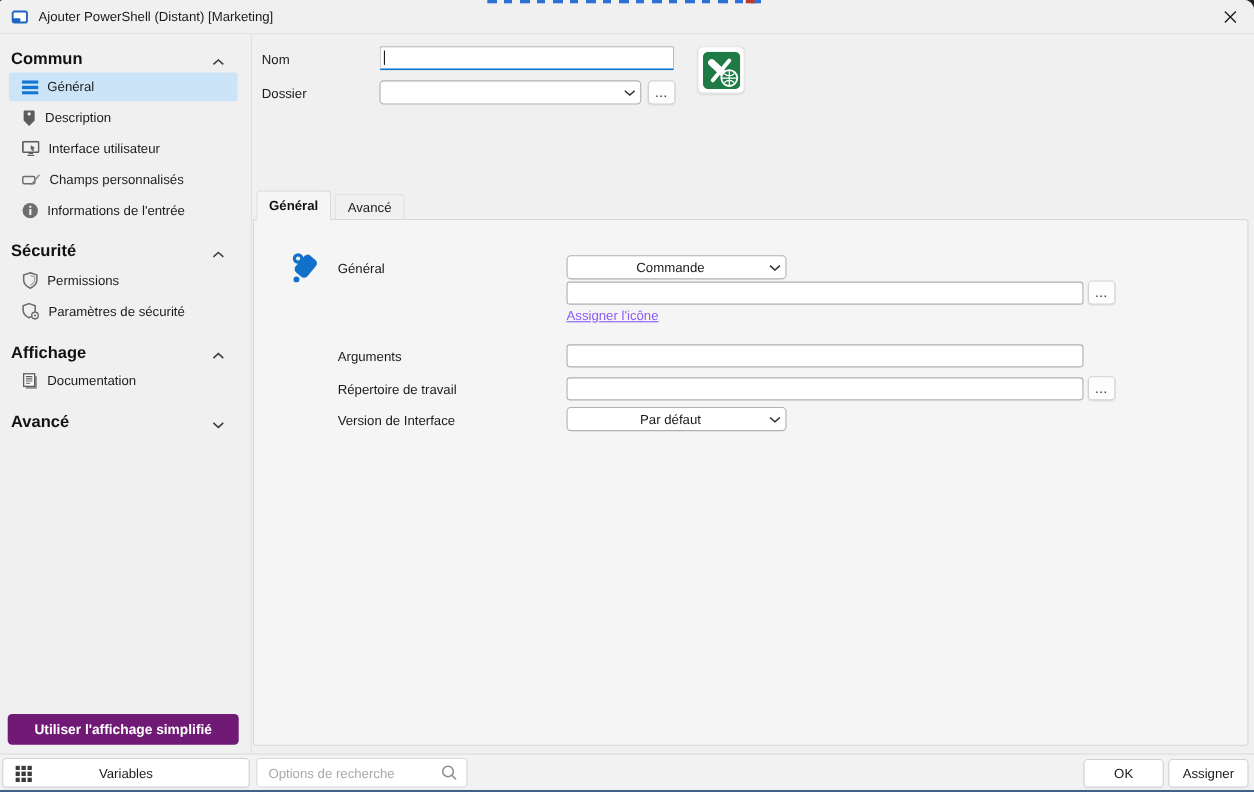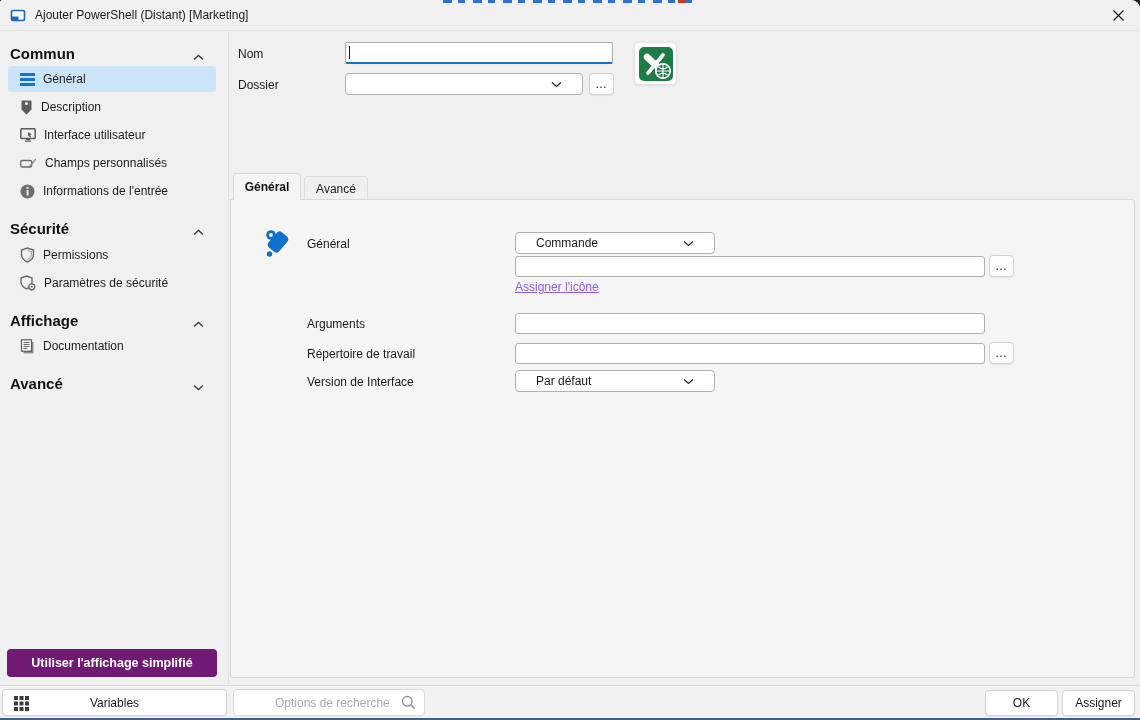--- a/index.html
+++ b/index.html
@@ -23,39 +23,39 @@
   .srow.selected{background:#cce4f7;}
   .srow svg{flex:0 0 auto;}
   .simplified{position:absolute;left:7px;bottom:7px;width:210px;height:28px;background:#701a75;color:#fff;font-weight:bold;font-size:12.5px;border:none;border-radius:4px;cursor:pointer;font-family:"Liberation Sans", sans-serif;}
 
   
   .label12{position:absolute;font-size:12px;color:#1a1a1a;}
   .field{position:absolute;background:#fff;border:1px solid #b0b0b0;border-radius:3px;box-sizing:border-box;font-size:12px;color:#1a1a1a;padding:0 6px;font-family:"Liberation Sans", sans-serif;}
   input.field{outline:none;}
   .name-input{border:1px solid #ababab;border-bottom:2px solid #1374cd;border-radius:2px;}
   .caret{position:absolute;left:349px;top:46px;width:1px;height:13px;background:#1a1a1a;z-index:3;}
-  .combo{position:absolute;background:#fff;border:1px solid #b0b0b0;border-radius:4px;box-sizing:border-box;display:flex;align-items:center;font-size:12px;color:#1a1a1a;padding:0 20px;cursor:default;}
+  .combo{position:absolute;background:#fff;border:1px solid #b0b0b0;border-radius:4px;box-sizing:border-box;display:flex;align-items:center;font-size:12px;color:#1a1a1a;padding:0 4px;cursor:default;text-align:center;}
   .combo .val{flex:1;}
   .browse{position:absolute;background:#fdfdfd;border:1px solid #d2d2d2;border-radius:4px;box-sizing:border-box;display:flex;align-items:center;justify-content:center;font-size:12px;color:#222;cursor:pointer;box-shadow:0 1px 1px rgba(0,0,0,.05);letter-spacing:1px;}
   .entry-icon-card{position:absolute;left:634px;top:42px;width:41px;height:41px;background:#fff;border:1px solid #e4e4e4;border-radius:5px;box-shadow:0 1px 2px rgba(0,0,0,.08);display:flex;align-items:center;justify-content:center;}
 
   
   .tab{position:absolute;display:flex;align-items:center;justify-content:center;font-size:12px;box-sizing:border-box;cursor:pointer;}
   .tab-general{left:233px;top:173px;width:68px;height:27px;background:#f5f5f5;border:1px solid #d9d9d9;border-bottom:none;border-radius:4px 4px 0 0;font-weight:bold;z-index:2;color:#111;}
   .tab-advanced{left:304px;top:176px;width:64px;height:24px;background:#f0f0f0;border:1px solid #dcdcdc;border-bottom:none;border-radius:4px 4px 0 0;z-index:0;color:#222;}
   .panel{position:absolute;left:230px;top:199px;width:905px;height:479px;background:#f5f5f5;border:1px solid #d9d9d9;border-radius:0 3px 3px 3px;box-sizing:border-box;z-index:1;}
   .link{position:absolute;left:515px;top:280px;font-size:12px;color:#8b5cf6;text-decoration:underline;cursor:pointer;z-index:2;}
 
   
   .footer{position:absolute;left:0;right:0;bottom:0;height:33px;background:#f2f2f2;border-top:1px solid #dcdcdc;box-sizing:border-box;}
   .btn{position:absolute;background:#fff;border:1px solid #d2d2d2;border-radius:4px;font-size:12px;color:#1a1a1a;display:flex;align-items:center;justify-content:center;cursor:pointer;box-sizing:border-box;box-shadow:0 1px 1px rgba(0,0,0,.04);font-family:"Liberation Sans", sans-serif;}
   .variables-btn{left:2px;top:3px;width:225px;height:27px;text-align:center;}
   .variables-btn .grid{position:absolute;left:11px;top:6px;}
   .search{position:absolute;left:233px;top:3px;width:192px;height:27px;background:#fff;border:1px solid #d9d9d9;border-radius:4px;box-sizing:border-box;display:flex;align-items:center;padding:0 8px;}
-  .search input{flex:1;border:none;outline:none;font-size:12px;color:#333;font-family:"Liberation Sans", sans-serif;background:transparent;min-width:0;margin-left:31px;}
+  .search input{flex:1;border:none;outline:none;font-size:12px;color:#333;font-family:"Liberation Sans", sans-serif;background:transparent;min-width:0;}
   .search input::placeholder{color:#a9a9a9;}
   .ok-btn{left:985px;top:4px;width:73px;height:26px;}
   .cancel-btn{left:1062px;top:4px;width:73px;height:26px;}
   .z2{z-index:2;}
 </style>
 </head>
 <body>
 
 <div class="window">
   <div class="artifact"></div>

